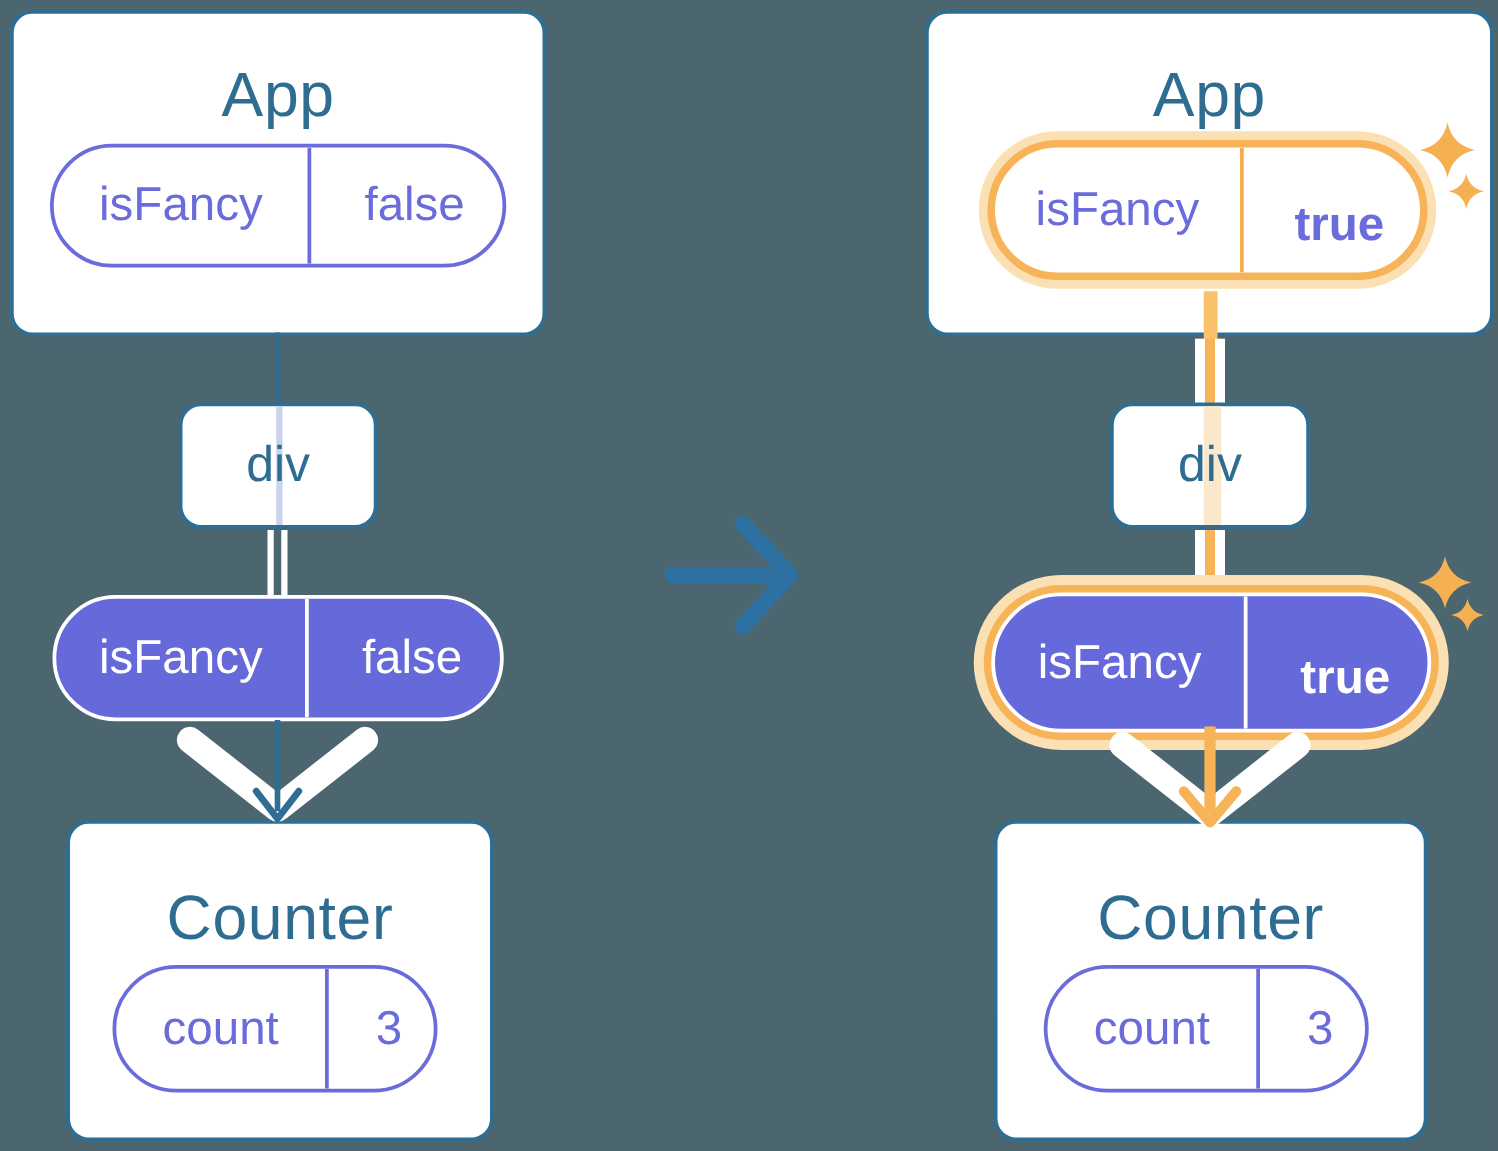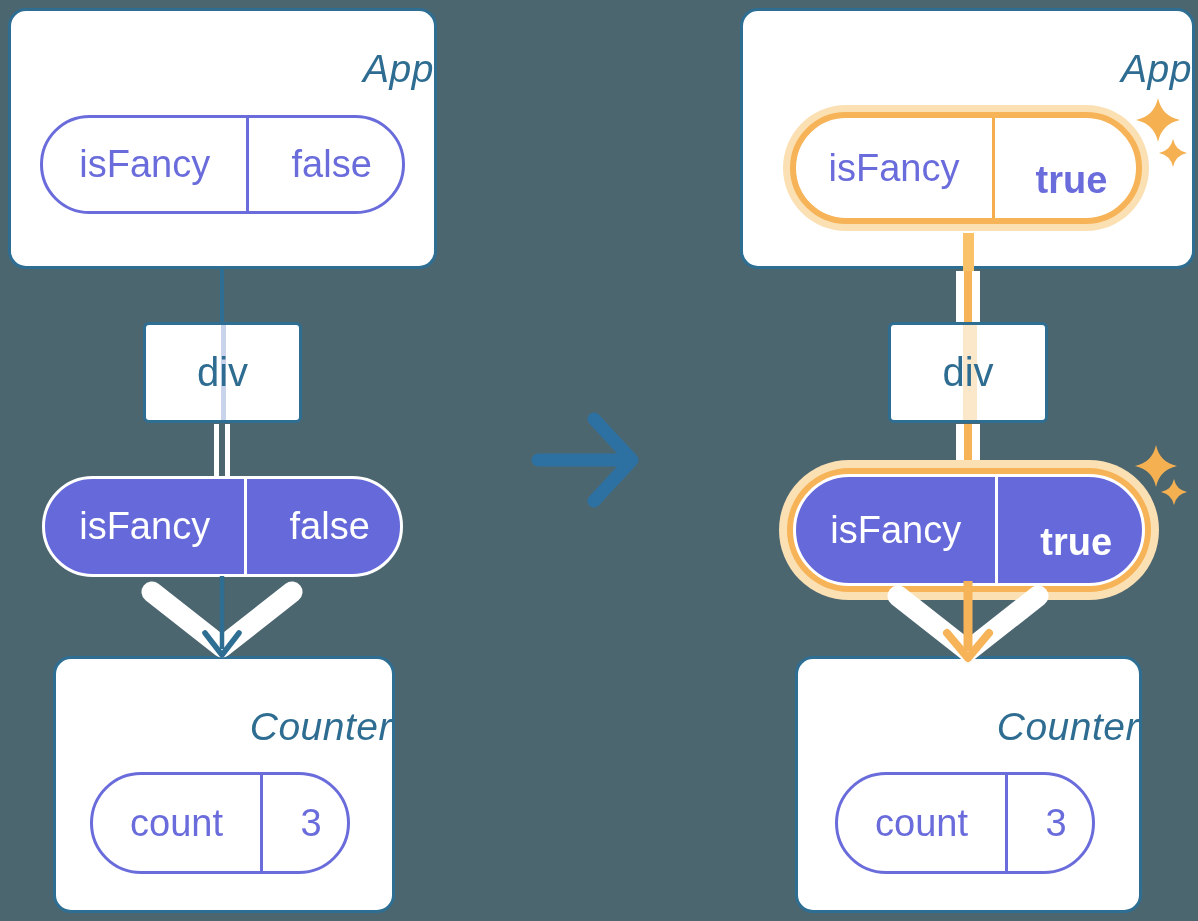--- a/index.html
+++ b/index.html
@@ -5,25 +5,24 @@
   html,body{margin:0;padding:0;background:#4C6670;}
   .canvas{
     position:relative;width:1198px;height:921px;background:#4C6670;
     font-family:"Liberation Sans", sans-serif;overflow:hidden;
   }
   .card{
     position:absolute;background:#fff;border:3px solid #2F6E93;
     border-radius:18px;box-sizing:border-box;
   }
   .card-title{
-    text-align:right;color:#2E6D91;font-size:39px;font-weight:500;
+    text-align:center;color:#2E6D91;font-size:50px;font-weight:500;
     letter-spacing:.5px;
-    font-style:italic;
   }
-  .div-card{border-radius:6px;}
+  .div-card{border-radius:18px;}
   .div-label{
     position:absolute;left:0;top:0;width:100%;height:100%;
     display:flex;align-items:center;justify-content:center;
     color:#2E6D91;font-size:40px;font-weight:500;
   }
   .inner-line{position:absolute;top:0;height:100%;}
   .pill{
     position:absolute;box-sizing:border-box;display:flex;
     border-radius:70px;font-size:38px;overflow:hidden;gap:12px;
   }

